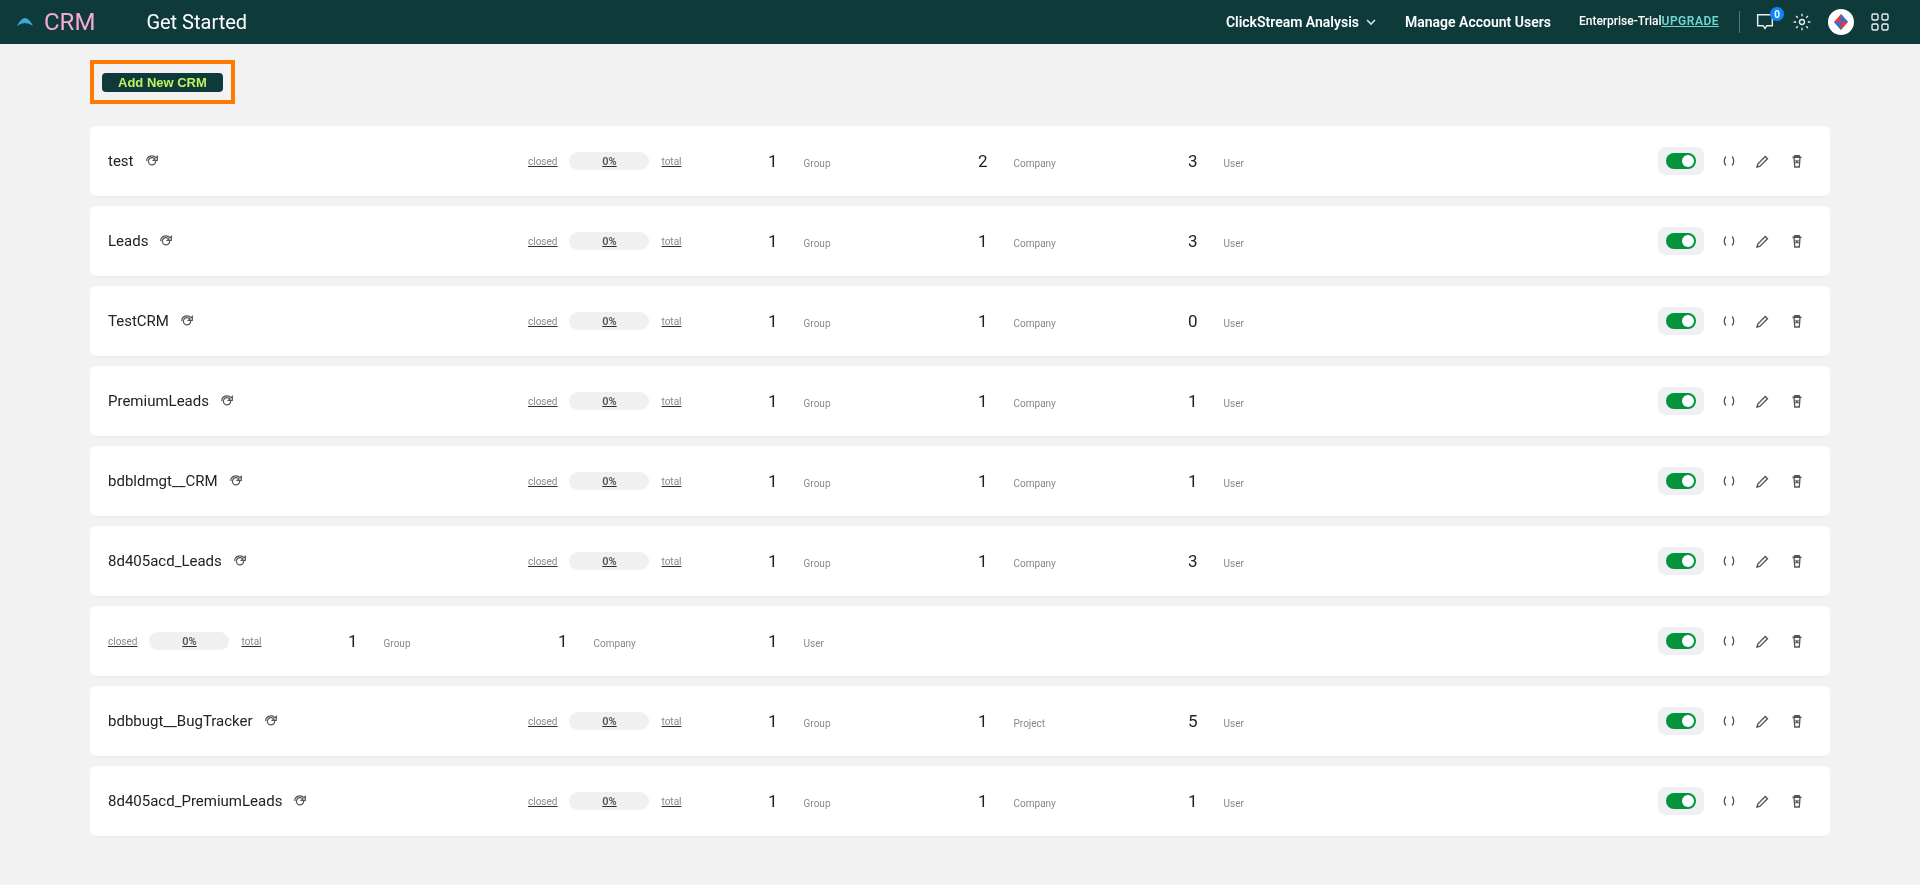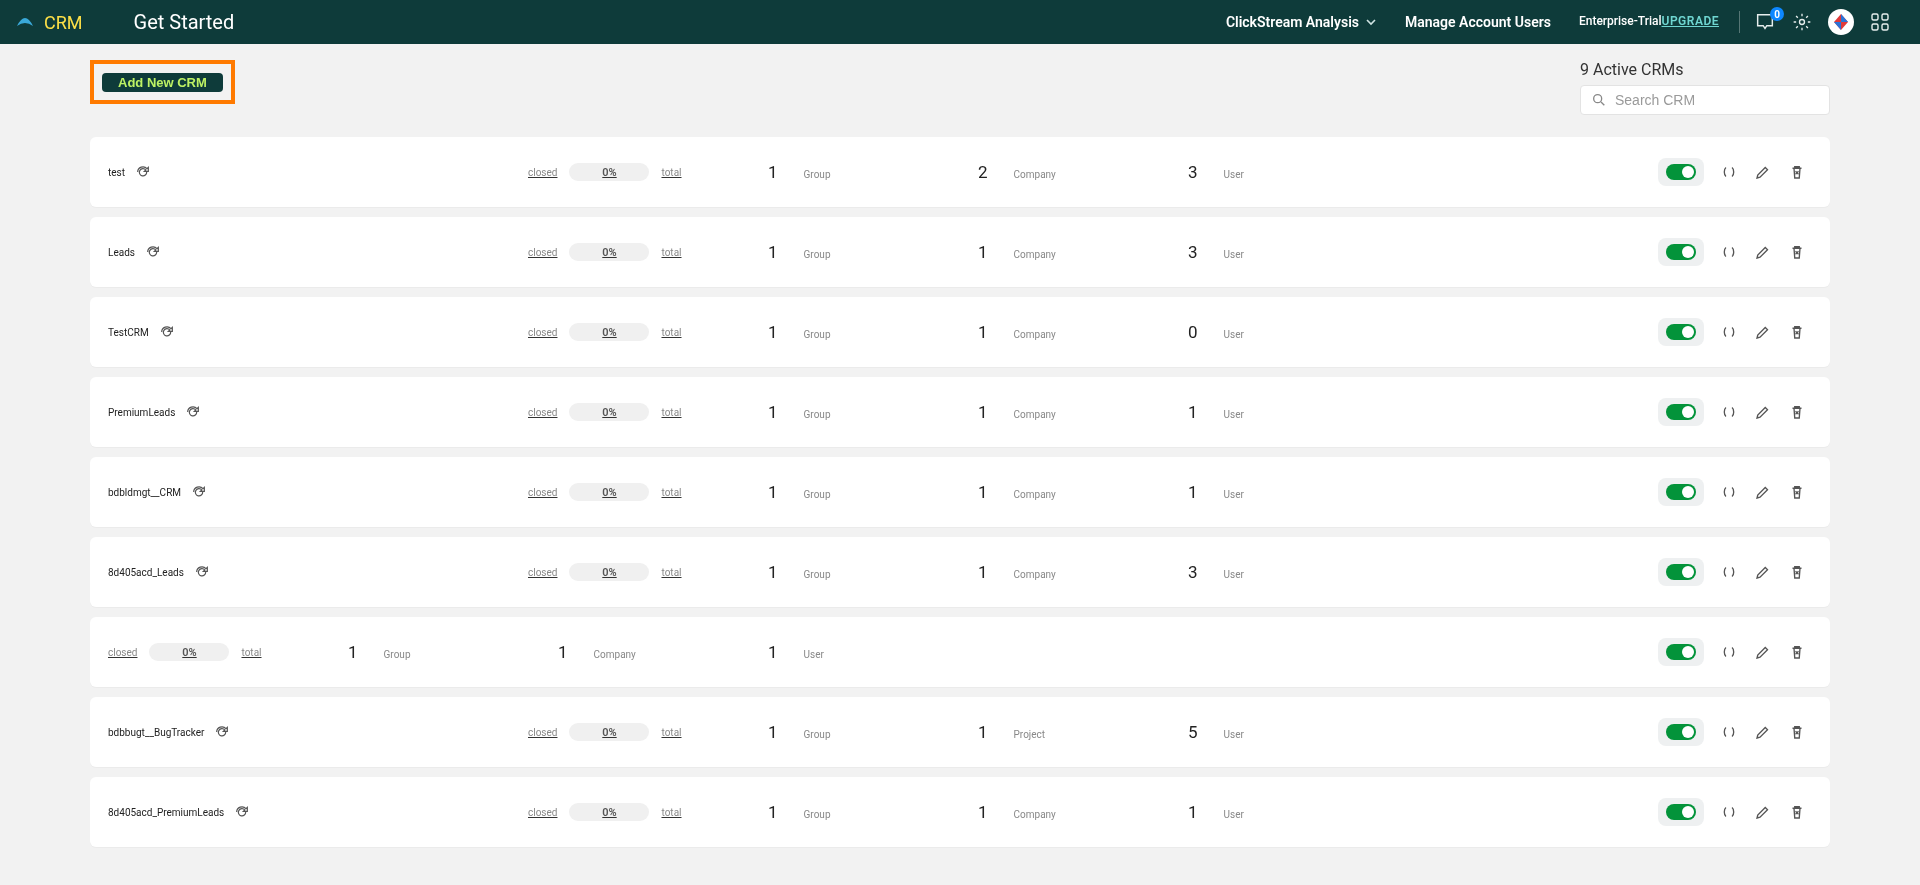--- a/index.html
+++ b/index.html
@@ -16,21 +16,21 @@
     background: #0e3b3a;
     height: 44px;
     display: flex;
     align-items: center;
     padding: 0 22px 0 14px;
     color: #fff;
     font-size: 14px;
   }
   .brand-wrap { display: flex; align-items: center; gap: 8px; padding-right: 20px;}
   .brand-icon svg { display:block; }
-  .brand-text { font-size: 18px; font-weight: 400; color:#fde047; }
+  .brand-text { font-size: 24px; font-weight: 400; color:#f9a8d4; }
   .getstarted { margin-left: 31px; font-size: 20px; font-weight: 400; cursor: pointer; }
   .topbar-spacer { flex: 1; }
   .top-item { display:flex; align-items:center; gap:6px; padding: 0 14px; font-weight:600; cursor:pointer; font-size:14px; }
   .upgrade-wrap { display:flex; flex-direction:row; align-items:center; padding:0 14px; line-height:1.1; }
   .upgrade-wrap .plan { font-size:12px; font-weight:500; }
   .upgrade-wrap .upg { font-size:12px; color:#6fd6d1; text-decoration: underline; cursor:pointer; font-weight:600; letter-spacing:0.5px;}
   .vbar { width:1px; height:22px; background: rgba(255,255,255,0.3); margin:0 6px; }
   .top-icon { position:relative; padding:0 8px; cursor:pointer; display:flex; align-items:center; }
   .badge {
     position:absolute; top:-4px; right:0px;
@@ -54,21 +54,21 @@
   }
   .search-wrap input { border:none; outline:none; font-size:14px; flex:1; color:#555; background:transparent;}
   .search-wrap input::placeholder{ color:#9a9a9a; }
   
   .rows { display:flex; flex-direction:column; gap:10px; }
   .row {
     background:#fff; border-radius:6px; height:70px; display:flex; align-items:center;
     padding: 0 24px 0 18px;
     box-shadow: 0 1px 1px rgba(0,0,0,0.03);
   }
-  .row .name-cell { width:420px; display:flex; align-items:center; gap:10px; font-size:10px; color:#222; }
+  .row .name-cell { width:420px; display:flex; align-items:center; gap:10px; font-size:15px; color:#222; }
   .row .name-cell .refresh { cursor:pointer; color:#555; }
   .row .progress-cell { width:240px; display:flex; align-items:center; gap:12px;text-decoration:underline; }
   .row .closed-lbl, .row .total-lbl { font-size:10px; color:#888; }
   .pill {
     background:#f0f0f0; width:80px; height:18px; border-radius:9px;
     display:flex; align-items:center; justify-content:center;
     font-size:11px; color:#555; font-weight:600;
   }
   .stat-cell { width:210px; display:flex; align-items:baseline; font-size:15px; color:#222; }
   .stat-cell .num { font-size:17px; font-weight:400; margin-right:2px; }
@@ -143,32 +143,20 @@
       <rect x="12" y="12" width="6" height="6" rx="1.5" fill="none" stroke="#e6eeed" stroke-width="1.4"></rect>
     </svg>
   </div>
 </div>
 
 <div class="content">
   <div class="top-controls">
     <div class="add-btn-frame">
       <button class="add-btn">Add New CRM</button>
     </div>
-    <div class="right-top">
-      <div class="active-crms">9 Active CRMs</div>
-      <div class="search-wrap">
-        <span>
-          <svg width="16" height="16" viewBox="0 0 24 24">
-              <circle cx="10" cy="10" r="6" fill="none" stroke="#888" stroke-width="2"></circle>
-              <line x1="15" y1="15" x2="20" y2="20" stroke="#888" stroke-width="2"></line>
-            </svg>
-        </span>
-        <input type="text" placeholder="Search CRM" style="">
-      </div>
-    </div>
   </div>
 
   <div class="rows" id="rows-container">
   <div class="row">
     <div class="name-cell">
       <span>test</span>
       <span class="refresh">
         <svg width="16" height="16" viewBox="0 0 24 24">
               <path d="M4 12a8 8 0 0 1 14-5l2-2v6h-6l2.2-2.2A5.5 5.5 0 1 0 17.5 12" fill="none" stroke="#555" stroke-width="1.8"></path>
             </svg>

